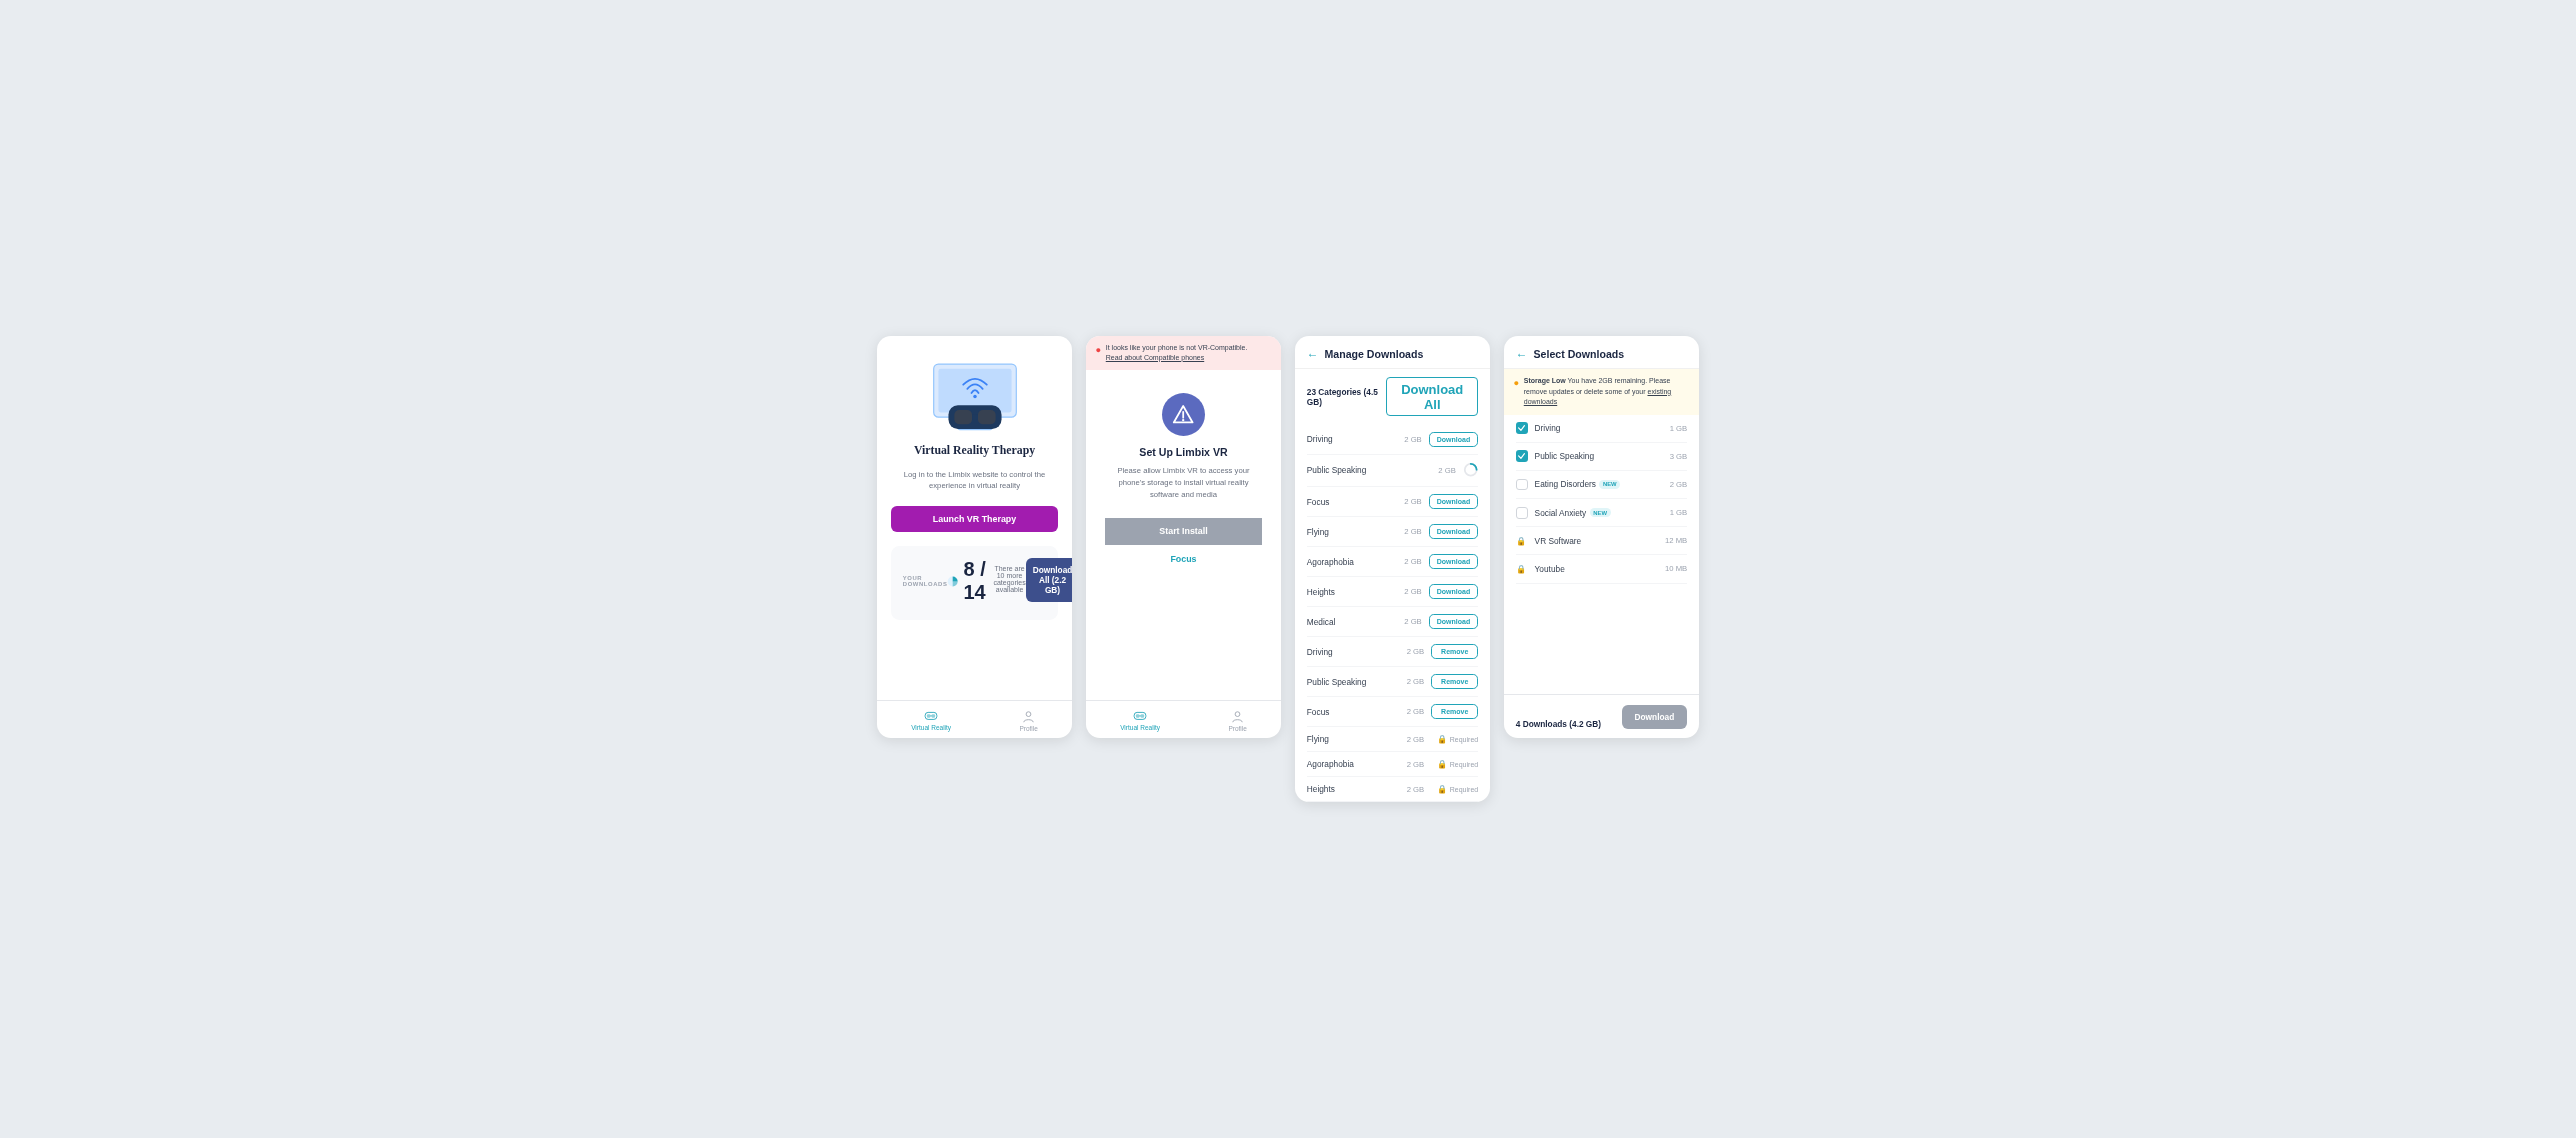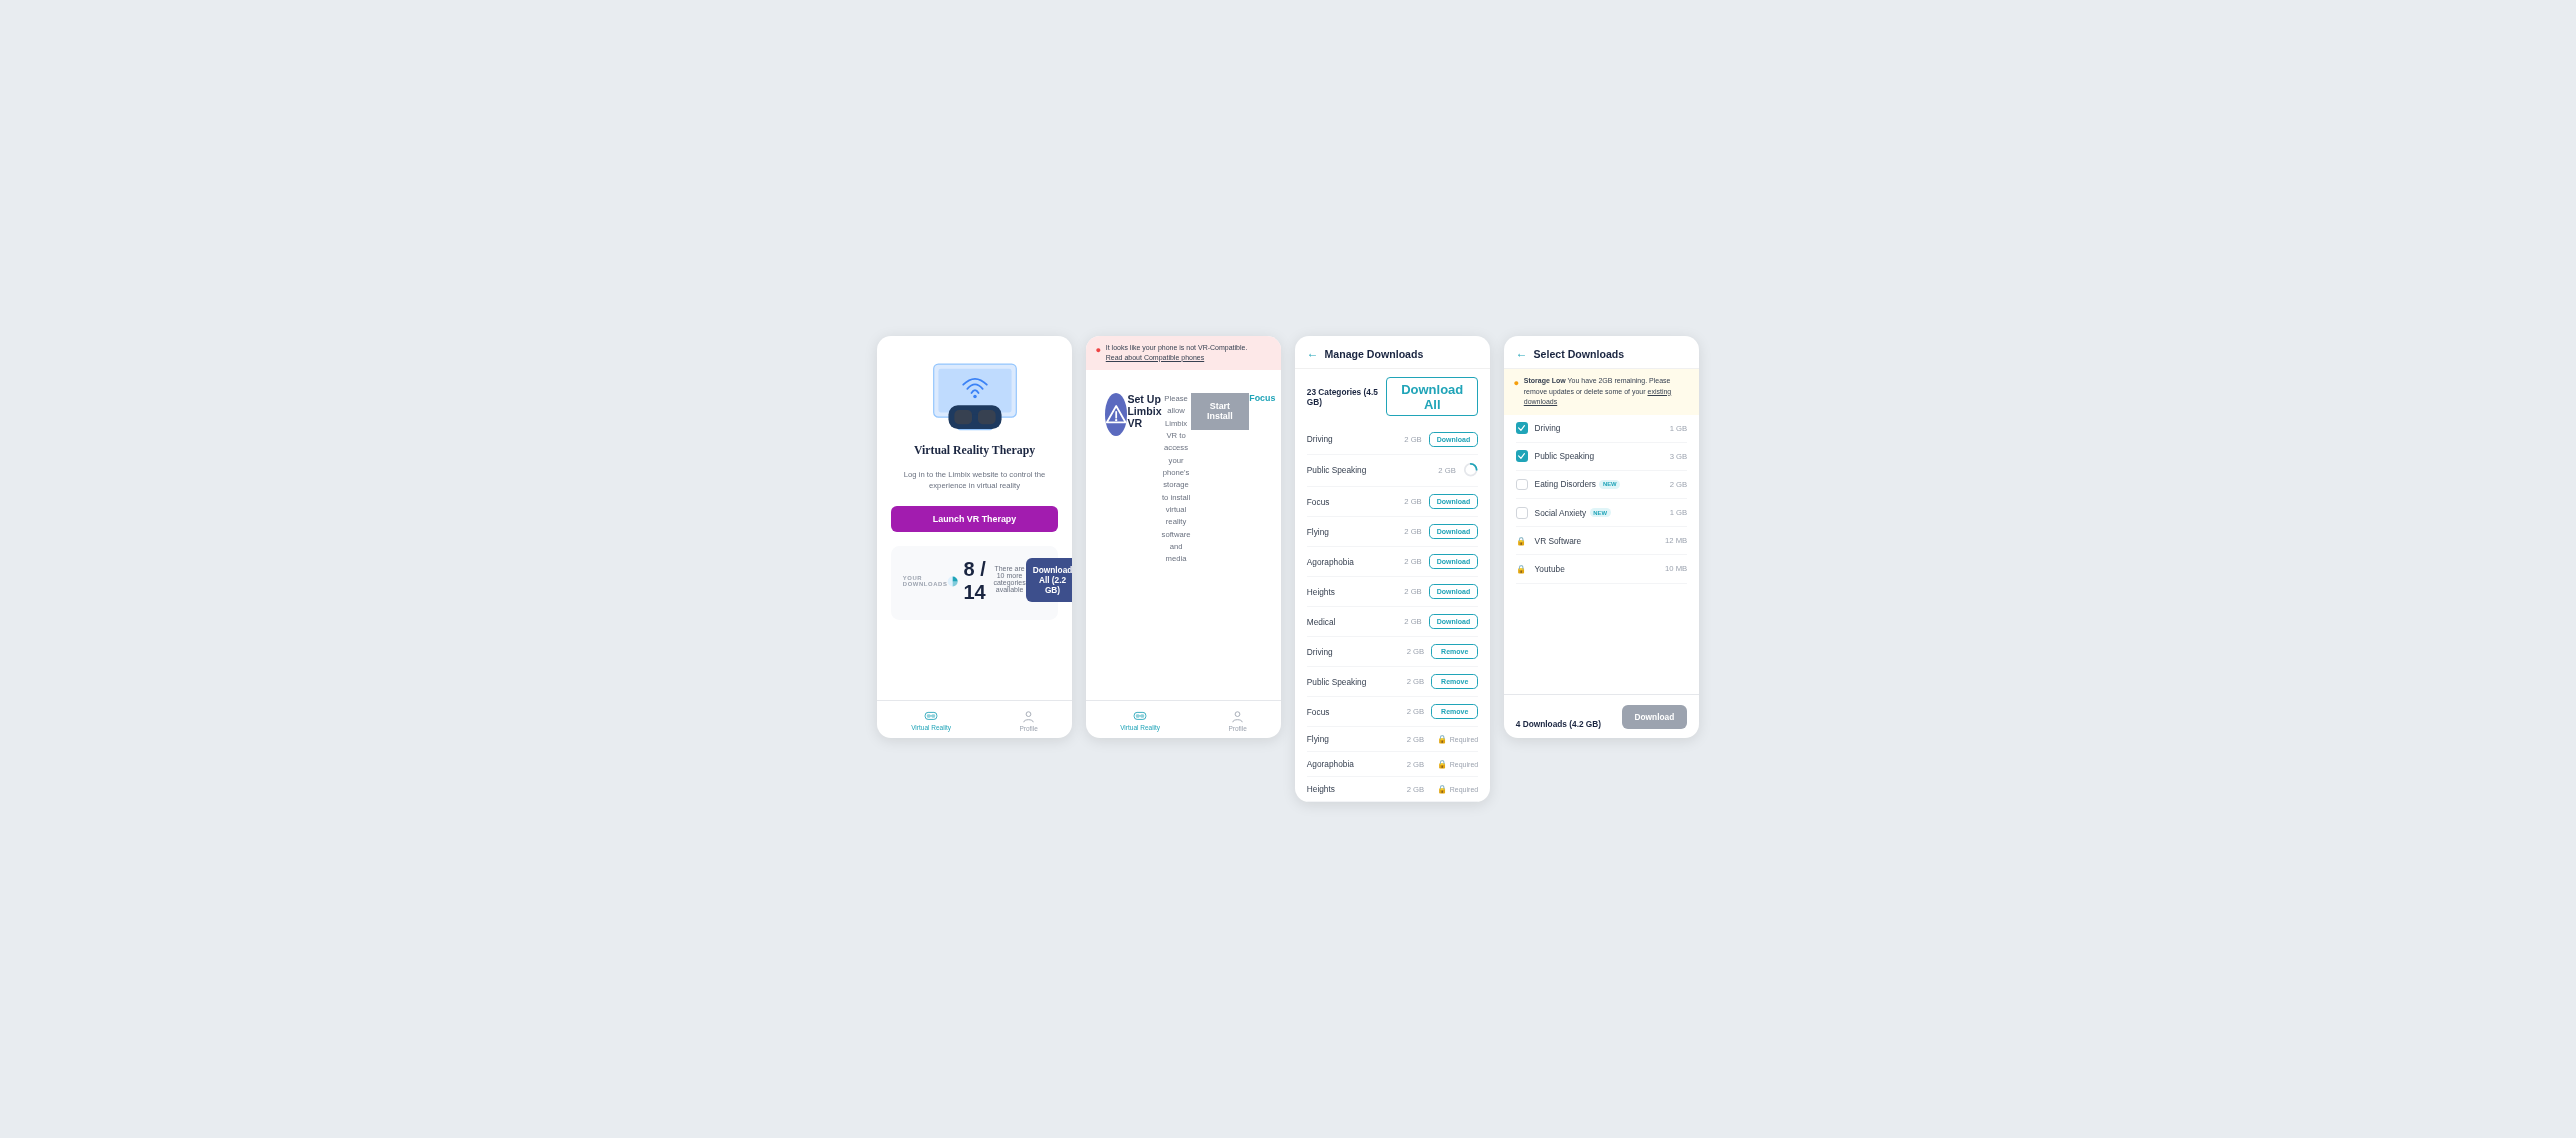--- a/index.html
+++ b/index.html
@@ -170,21 +170,22 @@
       color: #374151;
       line-height: 1.4;
     }
     .s2-banner a {
       color: #374151;
       text-decoration: underline;
     }
     .s2-body {
       flex: 1;
       display: flex;
-      align-items: flex-start;
+      flex-direction: column;
+      align-items: center;
       padding: 23.6px 19px 0;
     }
     .triangle-icon-wrap {
       width: 43px;
       height: 43px;
       background: #5b6abf;
       border-radius: 50%;
       display: flex;
       align-items: center;
       justify-content: center;

